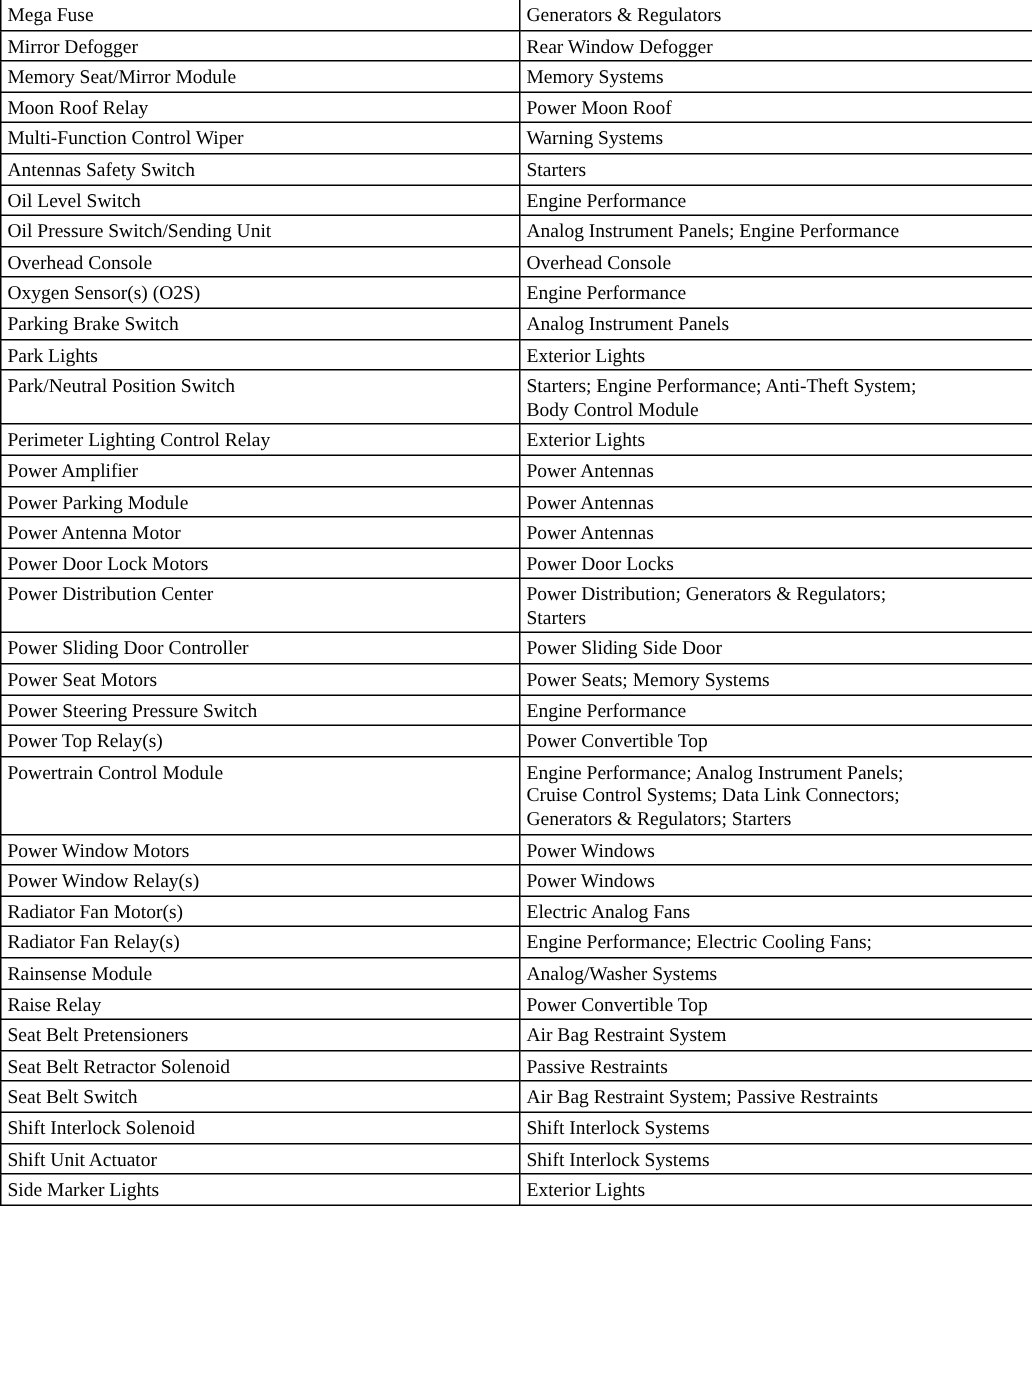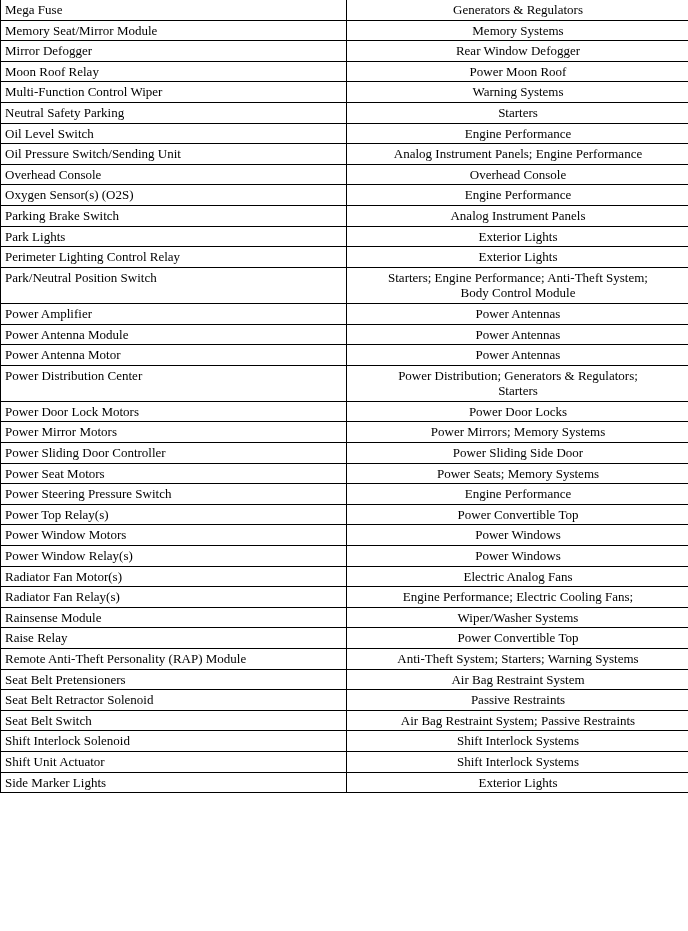--- a/index.html
+++ b/index.html
@@ -37,56 +37,56 @@
     padding: 2px 3px 2px 4px;
     vertical-align: top;
     white-space: pre-line;
   }
 
   .cell-component {
     text-align: left;
   }
 
   .cell-systems {
-    text-align: center;
+    text-align: left;
     padding-right: 2px;
     margin-top: 10px;
   }
 </style>
 </head>
 <body>
 
 <table class="component-table">
   <colgroup>
     <col class="col-component">
     <col class="col-systems">
   </colgroup>
   <tbody>
       <tr>
         <td class="cell-component">Mega Fuse</td>
         <td class="cell-systems">Generators &amp; Regulators</td>
       </tr>
       <tr>
+        <td class="cell-component">Mirror Defogger</td>
+        <td class="cell-systems">Rear Window Defogger</td>
+      </tr>
+      <tr>
         <td class="cell-component">Memory Seat/Mirror Module</td>
         <td class="cell-systems">Memory Systems</td>
       </tr>
       <tr>
-        <td class="cell-component">Mirror Defogger</td>
-        <td class="cell-systems">Rear Window Defogger</td>
-      </tr>
-      <tr>
         <td class="cell-component">Moon Roof Relay</td>
         <td class="cell-systems">Power Moon Roof</td>
       </tr>
       <tr>
         <td class="cell-component">Multi-Function Control Wiper</td>
         <td class="cell-systems">Warning Systems</td>
       </tr>
       <tr>
-        <td class="cell-component">Neutral Safety Parking</td>
+        <td class="cell-component">Antennas Safety Switch</td>
         <td class="cell-systems">Starters</td>
       </tr>
       <tr>
         <td class="cell-component">Oil Level Switch</td>
         <td class="cell-systems">Engine Performance</td>
       </tr>
       <tr>
         <td class="cell-component">Oil Pressure Switch/Sending Unit</td>
         <td class="cell-systems">Analog Instrument Panels; Engine Performance</td>
       </tr>
@@ -97,101 +97,99 @@
       <tr>
         <td class="cell-component">Oxygen Sensor(s) (O2S)</td>
         <td class="cell-systems">Engine Performance</td>
       </tr>
       <tr>
         <td class="cell-component">Parking Brake Switch</td>
         <td class="cell-systems">Analog Instrument Panels</td>
       </tr>
       <tr>
         <td class="cell-component">Park Lights</td>
-        <td class="cell-systems">Exterior Lights</td>
-      </tr>
-      <tr>
-        <td class="cell-component">Perimeter Lighting Control Relay</td>
         <td class="cell-systems">Exterior Lights</td>
       </tr>
       <tr>
         <td class="cell-component">Park/Neutral Position Switch</td>
         <td class="cell-systems">Starters; Engine Performance; Anti-Theft System;
 Body Control Module</td>
       </tr>
       <tr>
+        <td class="cell-component">Perimeter Lighting Control Relay</td>
+        <td class="cell-systems">Exterior Lights</td>
+      </tr>
+      <tr>
         <td class="cell-component">Power Amplifier</td>
         <td class="cell-systems">Power Antennas</td>
       </tr>
       <tr>
-        <td class="cell-component">Power Antenna Module</td>
+        <td class="cell-component">Power Parking Module</td>
         <td class="cell-systems">Power Antennas</td>
       </tr>
       <tr>
         <td class="cell-component">Power Antenna Motor</td>
         <td class="cell-systems">Power Antennas</td>
+      </tr>
+      <tr>
+        <td class="cell-component">Power Door Lock Motors</td>
+        <td class="cell-systems">Power Door Locks</td>
       </tr>
       <tr>
         <td class="cell-component">Power Distribution Center</td>
         <td class="cell-systems">Power Distribution; Generators &amp; Regulators;
 Starters</td>
       </tr>
       <tr>
-        <td class="cell-component">Power Door Lock Motors</td>
-        <td class="cell-systems">Power Door Locks</td>
-      </tr>
-      <tr>
-        <td class="cell-component">Power Mirror Motors</td>
-        <td class="cell-systems">Power Mirrors; Memory Systems</td>
-      </tr>
-      <tr>
         <td class="cell-component">Power Sliding Door Controller</td>
         <td class="cell-systems">Power Sliding Side Door</td>
       </tr>
       <tr>
         <td class="cell-component">Power Seat Motors</td>
         <td class="cell-systems">Power Seats; Memory Systems</td>
       </tr>
       <tr>
         <td class="cell-component">Power Steering Pressure Switch</td>
         <td class="cell-systems">Engine Performance</td>
       </tr>
       <tr>
         <td class="cell-component">Power Top Relay(s)</td>
         <td class="cell-systems">Power Convertible Top</td>
       </tr>
       <tr>
+        <td class="cell-component">Powertrain Control Module</td>
+        <td class="cell-systems">Engine Performance; Analog Instrument Panels;
+Cruise Control Systems; Data Link Connectors;
+Generators &amp; Regulators; Starters</td>
+      </tr>
+      <tr>
         <td class="cell-component">Power Window Motors</td>
         <td class="cell-systems">Power Windows</td>
       </tr>
       <tr>
         <td class="cell-component">Power Window Relay(s)</td>
         <td class="cell-systems">Power Windows</td>
       </tr>
       <tr>
         <td class="cell-component">Radiator Fan Motor(s)</td>
         <td class="cell-systems">Electric Analog Fans</td>
       </tr>
       <tr>
         <td class="cell-component">Radiator Fan Relay(s)</td>
         <td class="cell-systems">Engine Performance; Electric Cooling Fans;</td>
       </tr>
       <tr>
         <td class="cell-component">Rainsense Module</td>
-        <td class="cell-systems">Wiper/Washer Systems</td>
+        <td class="cell-systems">Analog/Washer Systems</td>
       </tr>
       <tr>
         <td class="cell-component">Raise Relay</td>
         <td class="cell-systems">Power Convertible Top</td>
       </tr>
       <tr>
-        <td class="cell-component">Remote Anti-Theft Personality (RAP) Module</td>
-        <td class="cell-systems">Anti-Theft System; Starters; Warning Systems</td>
-      </tr>
-      <tr>
         <td class="cell-component">Seat Belt Pretensioners</td>
         <td class="cell-systems">Air Bag Restraint System</td>
       </tr>
       <tr>
         <td class="cell-component">Seat Belt Retractor Solenoid</td>
         <td class="cell-systems">Passive Restraints</td>
       </tr>
       <tr>
         <td class="cell-component">Seat Belt Switch</td>
         <td class="cell-systems">Air Bag Restraint System; Passive Restraints</td>

